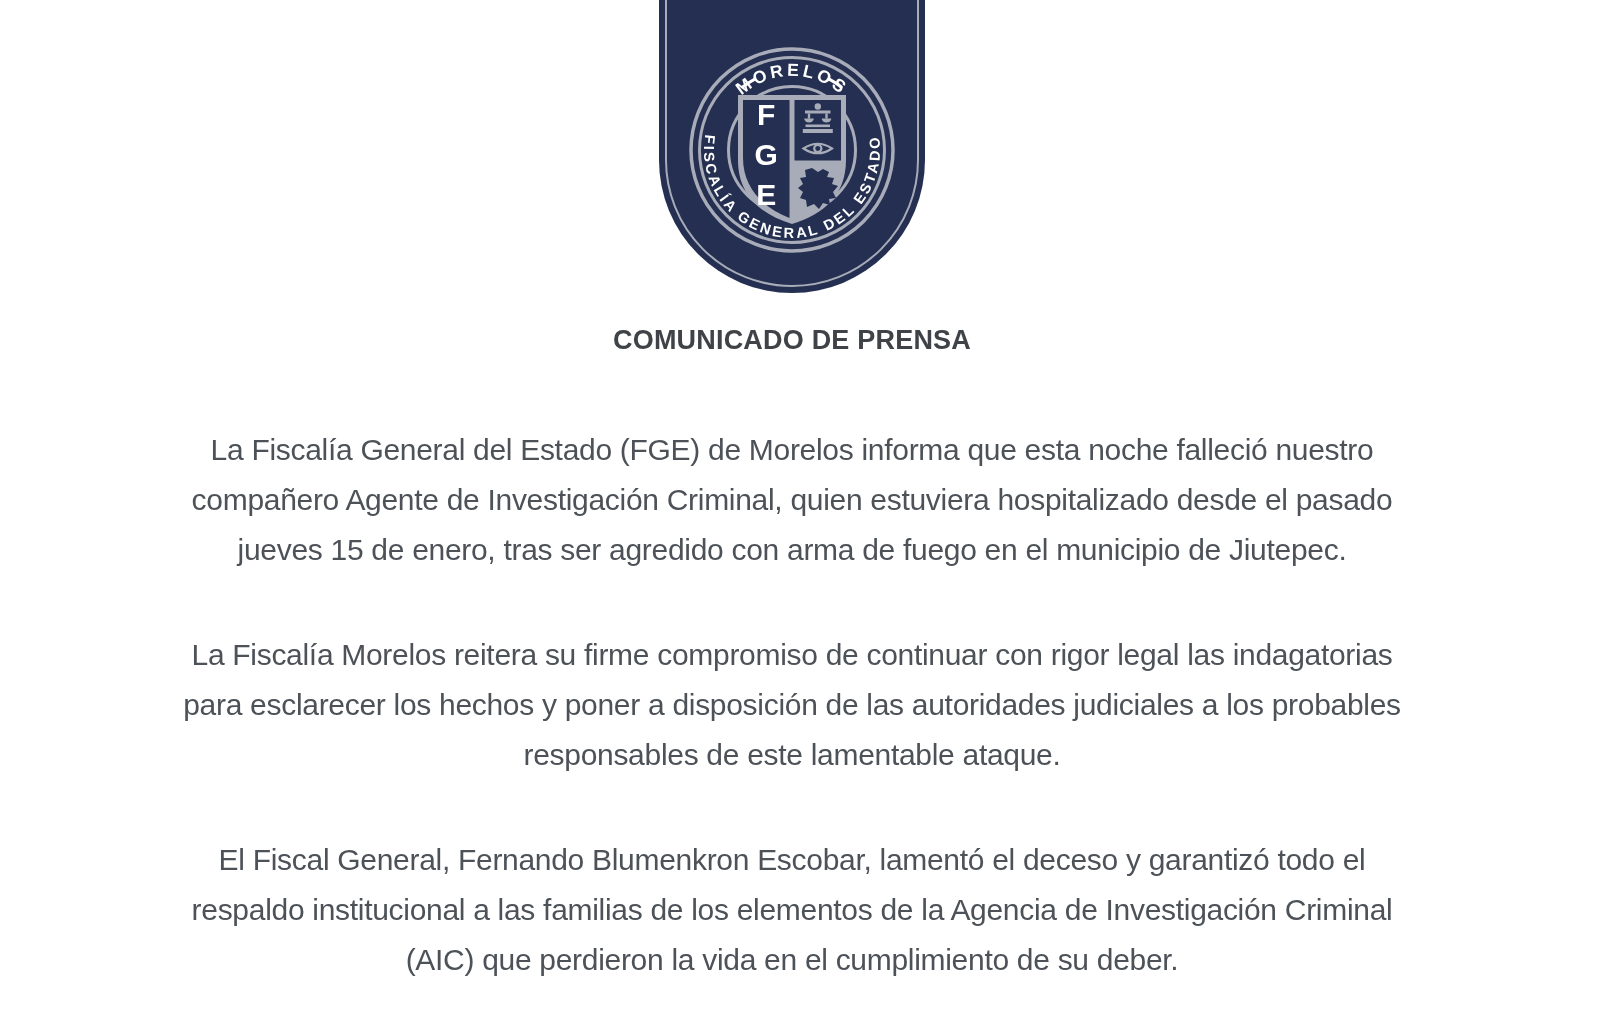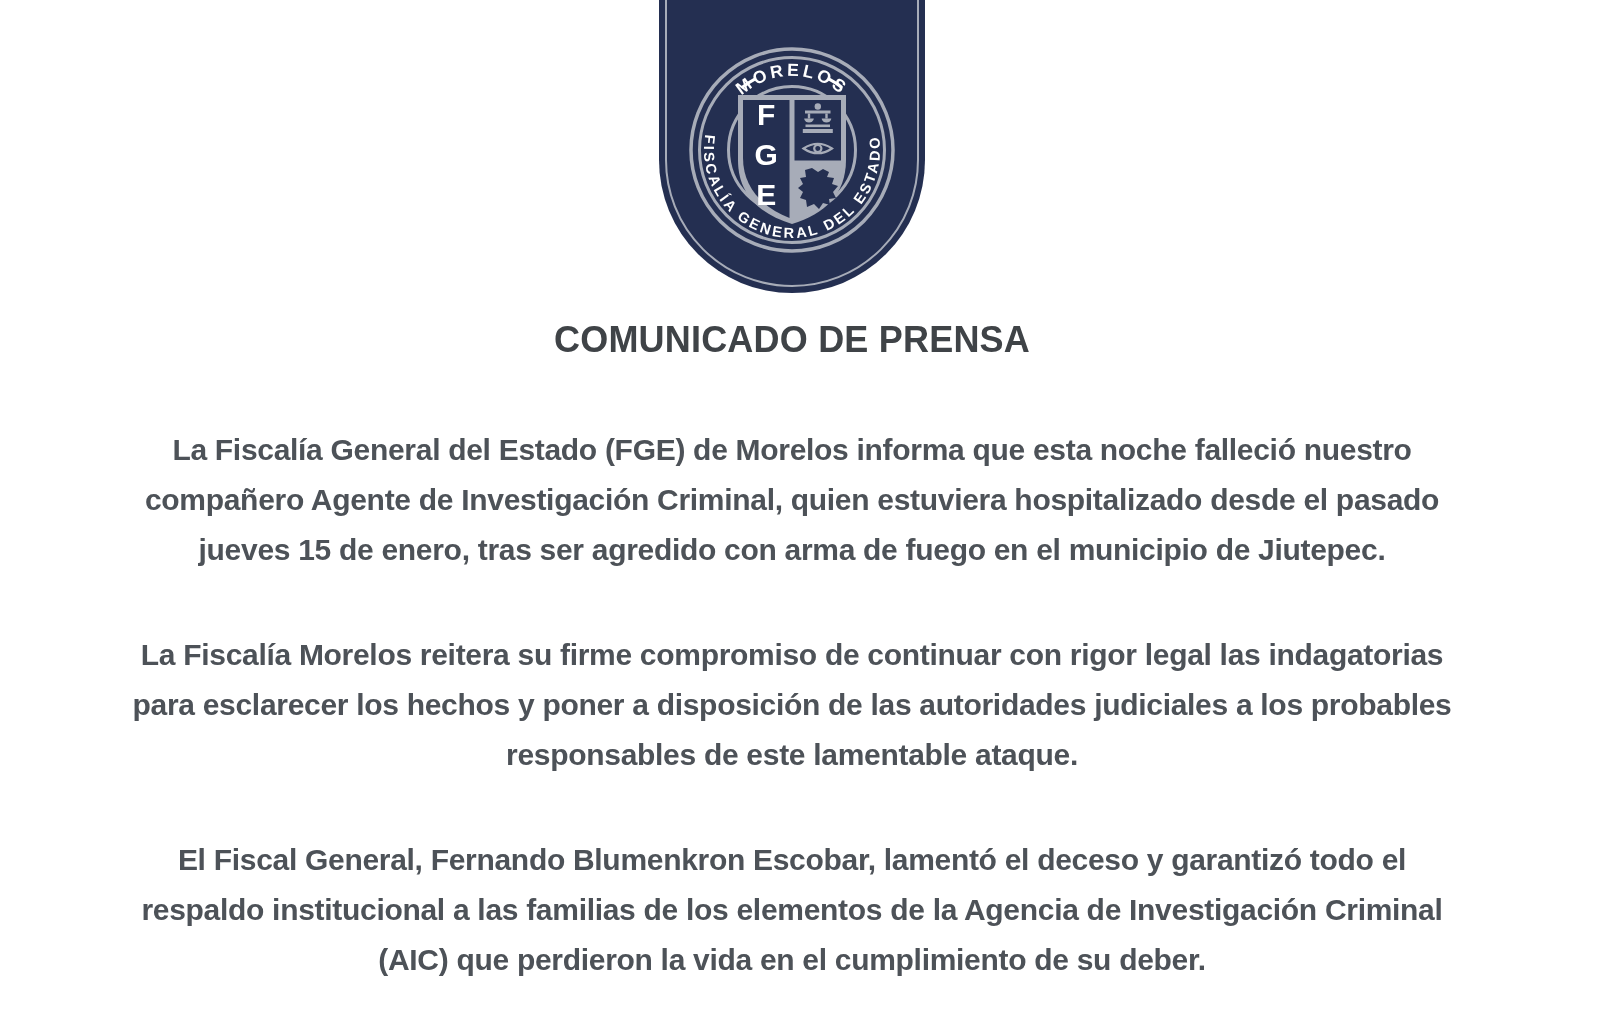--- a/index.html
+++ b/index.html
@@ -14,30 +14,29 @@
     width: 1440px;
     margin-left: 72px;
   }
   .badge-wrap {
     width: 266px;
     height: 294px;
     margin: 0 auto;
   }
   .doc-title {
     margin: 24px 0 0 0;
-    font-size: 36px;
+    font-size: 27px;
     line-height: 44px;
     font-weight: bold;
     color: #3F4347;
     text-align: center;
     letter-spacing: 0.2px;
   }
   .content {
     margin-top: 63px;
-    font-weight: bold;
   }
   .content p {
     margin: 0 0 55px 0;
     font-size: 30px;
     line-height: 50px;
     color: #4D5258;
     text-align: center;
     letter-spacing: -0.3px;
     white-space: pre-line;
   }

